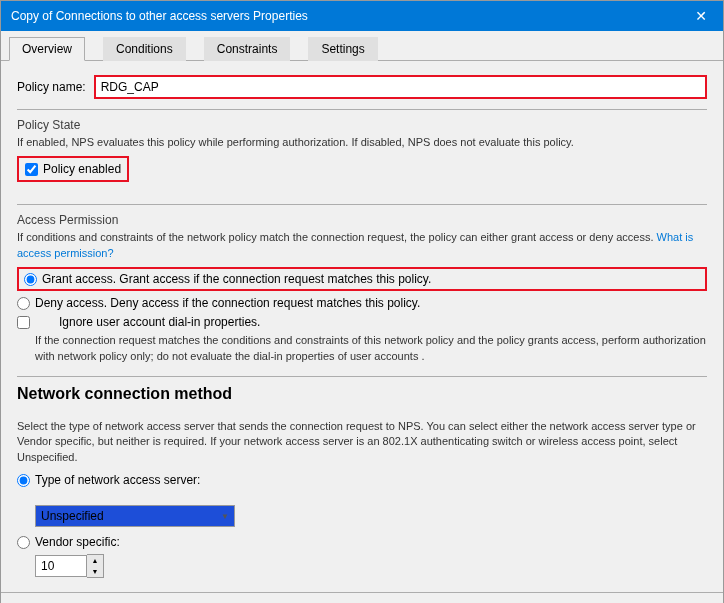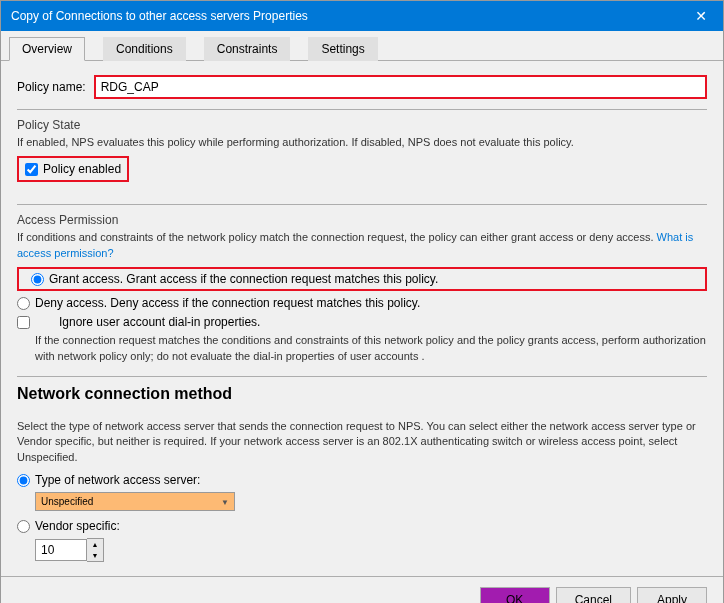--- a/index.html
+++ b/index.html
@@ -112,21 +112,21 @@
       margin: 8px 0;
     }
     .radio-row {
       display: flex;
       align-items: center;
       margin-bottom: 5px;
       font-size: 12px;
     }
     .radio-row.highlighted {
       border: 2px solid #e81123;
-      padding: 3px 12px;
+      padding: 3px 5px;
     }
     .radio-row input[type="radio"] {
       margin-right: 5px;
     }
     .checkbox-single {
       display: flex;
       align-items: center;
       font-size: 12px;
       margin-bottom: 4px;
       gap: 24px;
@@ -162,24 +162,24 @@
     }
     .select-dropdown {
       display: flex;
       align-items: center;
       margin-bottom: 8px;
       margin-left: 18px;
     }
     .dropdown {
       width: 200px;
       padding: 3px 5px;
-      font-size: 10px;
+      font-size: 12px;
       font-family: inherit;
       border: 1px solid #999;
-      background: #fdba74;
+      background: #1d4ed8;
       appearance: none;
       -webkit-appearance: none;
       position: relative;
     }
     .dropdown-wrapper {
       position: relative;
       width: 200px;
     }
     .dropdown-wrapper::after {
       content: '▼';
@@ -307,21 +307,21 @@
       </div>
       <div class="indent-text">If the connection request matches the conditions and constraints of this network policy and the policy grants access, perform authorization with network policy only; do not evaluate the dial-in properties of user accounts .</div>
     </div>
 
     <hr class="separator">
 
     <div class="network-section">
       <div class="network-section-title">Network connection method</div>
       <div class="network-section-desc">Select the type of network access server that sends the connection request to NPS. You can select either the network access server type or Vendor specific, but neither is required.  If your network access server is an 802.1X authenticating switch or wireless access point, select Unspecified.</div>
 
-      <div class="radio-row" style="margin-bottom: 5px; align-items: center;">
+      <div class="radio-row" style="margin-bottom: 18px; align-items: center;">
         <input type="radio" name="nettype" checked="" style="">
         <span>Type of network access server:</span>
       </div>
 
       <div class="select-dropdown">
         <div class="dropdown-wrapper">
           <select class="dropdown"><option>Unspecified</option></select>
         </div>
       </div>
 

